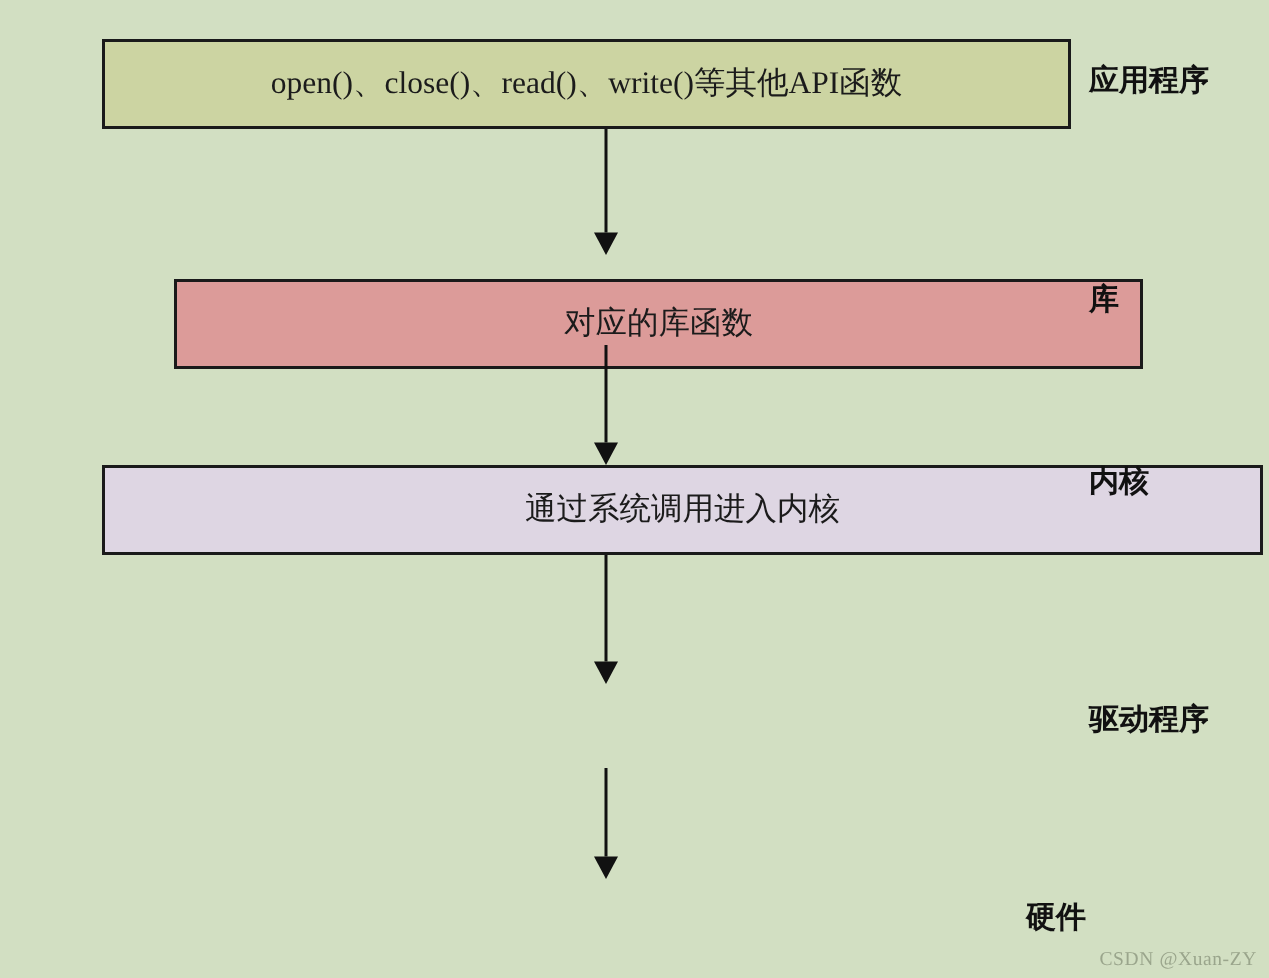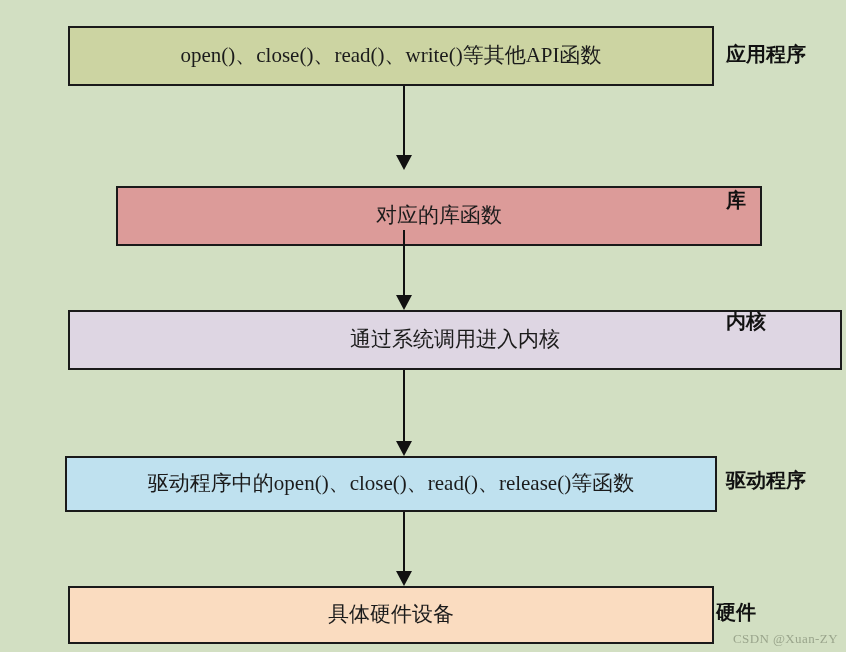--- a/index.html
+++ b/index.html
@@ -87,41 +87,35 @@
   <div class="top-clip">............. .... .... ..... ...... ..... ... .....</div>
 <div class="node" style="left: 68px; top: 26px; width: 646px; height: 60px; background: rgb(204, 212, 162); border-color: rgb(26, 26, 26);">
       <span class="node-text">open()、close()、read()、write()等其他API函数</span>
     </div>
     <div class="node" style="left: 68px; top: 186px; width: 646px; height: 60px; background: rgb(220, 155, 153); border-color: rgb(26, 26, 26); margin-left: 48px;">
       <span class="node-text">对应的库函数</span>
     </div>
     <div class="node" style="left: 68px; top: 310px; width: 774px; height: 60px; background: rgb(222, 214, 227); border-color: rgb(26, 26, 26);">
       <span class="node-text">通过系统调用进入内核</span>
     </div>
-    <div class="node" style="left: 65px; top: 456px; width: 652px; height: 56px; background: rgb(191, 225, 239); border-color: rgb(26, 26, 26);">
-      <span class="node-text">驱动程序中的open()、close()、read()、release()等函数</span>
-    </div>
-    <div class="node" style="left: 68px; top: 586px; width: 646px; height: 58px; background: rgb(250, 220, 192); border-color: rgb(26, 26, 26);">
-      <span class="node-text">具体硬件设备</span>
-    </div>
     <div class="connector" style="left: 0px; top: 0px; width: 846px; height: 652px; pointer-events: none;">
       <div style="position: absolute; left: 403px; top: 86px; width: 2px; height: 69px; background: rgb(17, 17, 17);"></div>
       <div style="position: absolute; left: 396px; top: 155px; width: 0px; height: 0px; border-left: 8px solid transparent; border-right: 8px solid transparent; border-top: 15px solid rgb(17, 17, 17);"></div>
     </div>
     <div class="connector" style="left: 0px; top: 0px; width: 846px; height: 652px; pointer-events: none;">
       <div style="position: absolute; left: 403px; top: 230px; width: 2px; height: 65px; background: rgb(17, 17, 17);"></div>
       <div style="position: absolute; left: 396px; top: 295px; width: 0px; height: 0px; border-left: 8px solid transparent; border-right: 8px solid transparent; border-top: 15px solid rgb(17, 17, 17);"></div>
     </div>
     <div class="connector" style="left: 0px; top: 0px; width: 846px; height: 652px; pointer-events: none;">
       <div style="position: absolute; left: 403px; top: 370px; width: 2px; height: 71px; background: rgb(17, 17, 17);"></div>
       <div style="position: absolute; left: 396px; top: 441px; width: 0px; height: 0px; border-left: 8px solid transparent; border-right: 8px solid transparent; border-top: 15px solid rgb(17, 17, 17);"></div>
     </div>
     <div class="connector" style="left: 0px; top: 0px; width: 846px; height: 652px; pointer-events: none;">
       <div style="position: absolute; left: 403px; top: 512px; width: 2px; height: 59px; background: rgb(17, 17, 17);"></div>
       <div style="position: absolute; left: 396px; top: 571px; width: 0px; height: 0px; border-left: 8px solid transparent; border-right: 8px solid transparent; border-top: 15px solid rgb(17, 17, 17);"></div>
     </div>
     <div class="layer-label" style="left: 726px; top: 44px;">应用程序</div>
     <div class="layer-label" style="left: 726px; top: 190px;">库</div>
     <div class="layer-label" style="left: 726px; top: 311px;">内核</div>
     <div class="layer-label" style="left: 726px; top: 472px; font-family: Liberation Mono, monospace;">驱动程序</div>
-    <div class="layer-label" style="left: 716px; top: 602px;">硬件</div>
+    <div class="layer-label" style="left: 684px; top: 602px;">硬件</div>
     <div class="watermark" style="left: 733px; top: 631px;">CSDN @Xuan-ZY</div>
   </div>
 
 </body></html>

